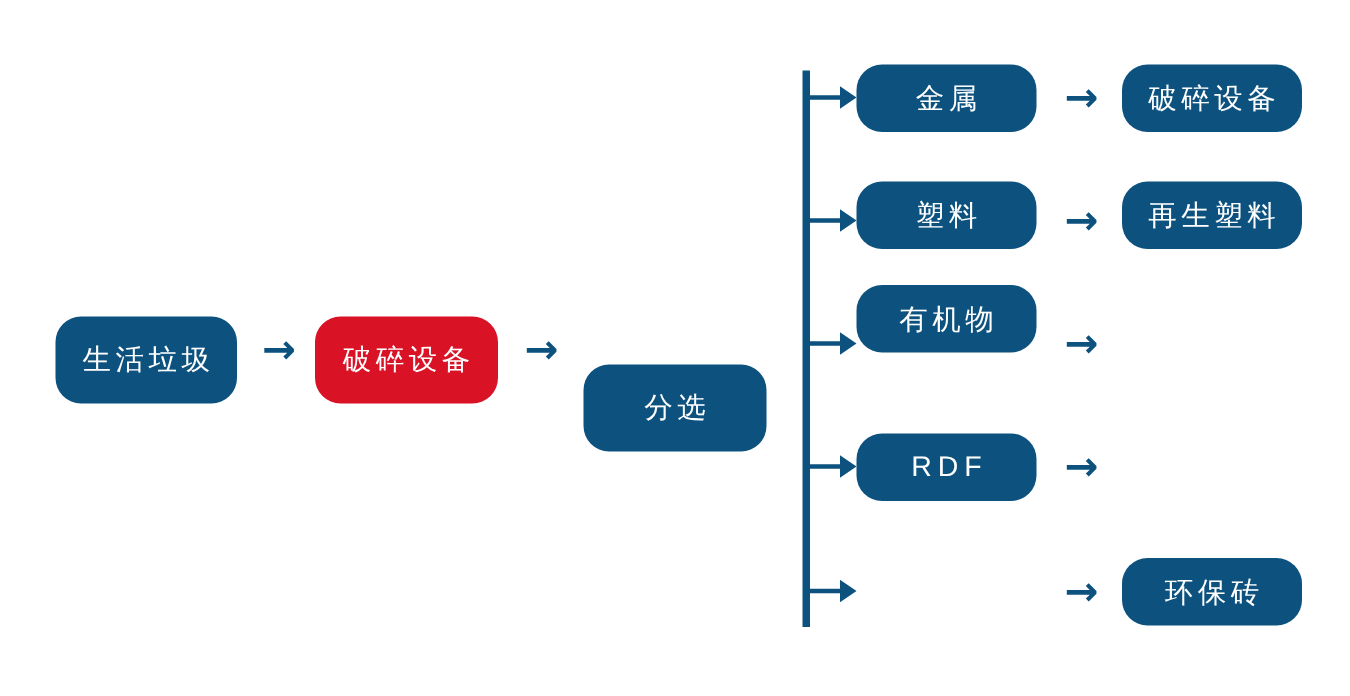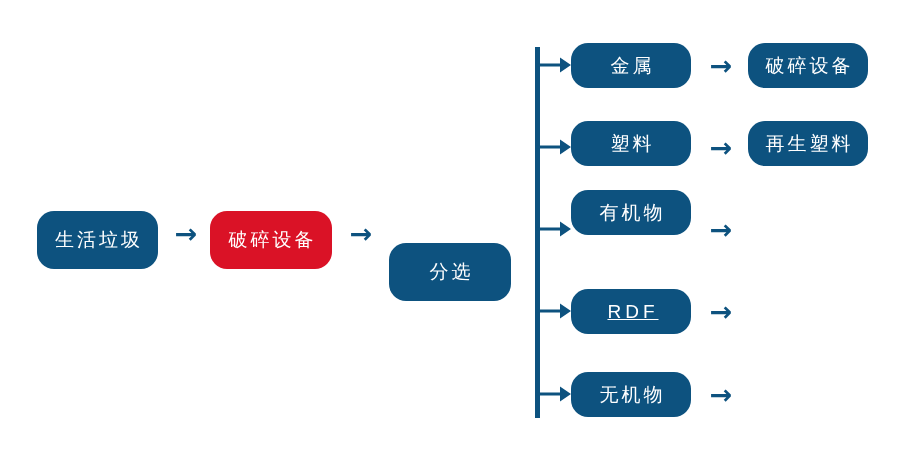--- a/index.html
+++ b/index.html
@@ -53,21 +53,21 @@
   }
   .col-mid  { left: 571px; width: 120px; }
   .col-out  { left: 748px; width: 120px; }
 
   .row-1 { top: 43px; }
   .row-2 { top: 121px; }
   .row-3 { top: 190px; font-family: Liberation Serif, serif; }
   .row-4 { top: 289px; }
   .row-5 { top: 372px; }
 
-  .node.latin { letter-spacing: 4px; text-indent: 4px; font-size: 19px; text-decoration: underline; }
+  .node.latin { letter-spacing: 4px; text-indent: 4px; font-size: 19px; }
 
   
   .arrow {
     position: absolute;
     color: #0d527f;
     font-size: 27px;
     line-height: 1;
     font-weight: bold;
     font-family: "DejaVu Sans", sans-serif;
     user-select: none;
@@ -159,16 +159,16 @@
   <div class="node blue branch col-mid row-2">塑料</div>
   <div class="arrow link-arrow la-2">→</div>
   <div class="node blue branch col-out row-2">再生塑料</div>
 
   <div class="node blue branch col-mid row-3">有机物</div>
   <div class="arrow link-arrow la-3">→</div>
 
   <div class="node blue branch col-mid row-4 latin">RDF</div>
   <div class="arrow link-arrow la-4">→</div>
 
-  <div class="node blue branch col-mid row-5">无机物</div>
   <div class="arrow link-arrow la-5">→</div>
+  <div class="node blue branch col-out row-5">环保砖</div>
 
 </div>
 
 </body></html>

